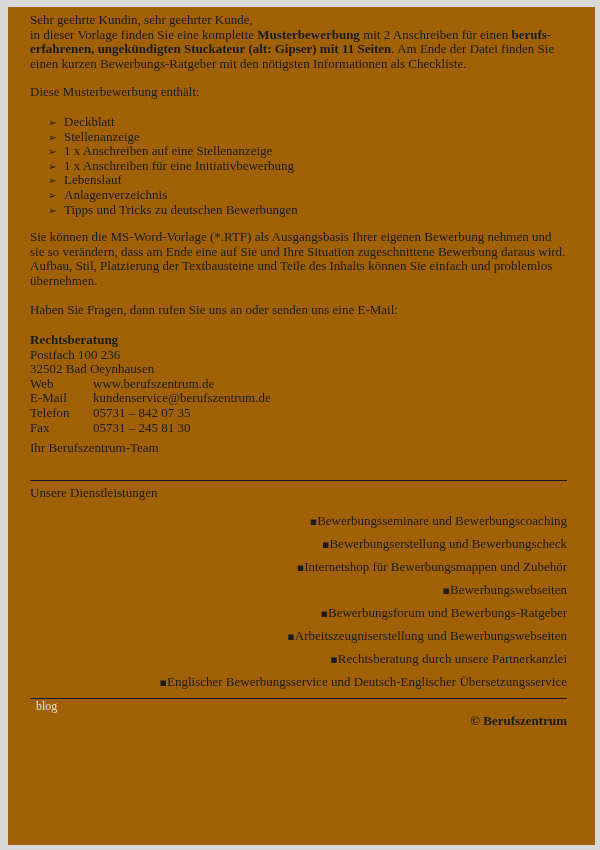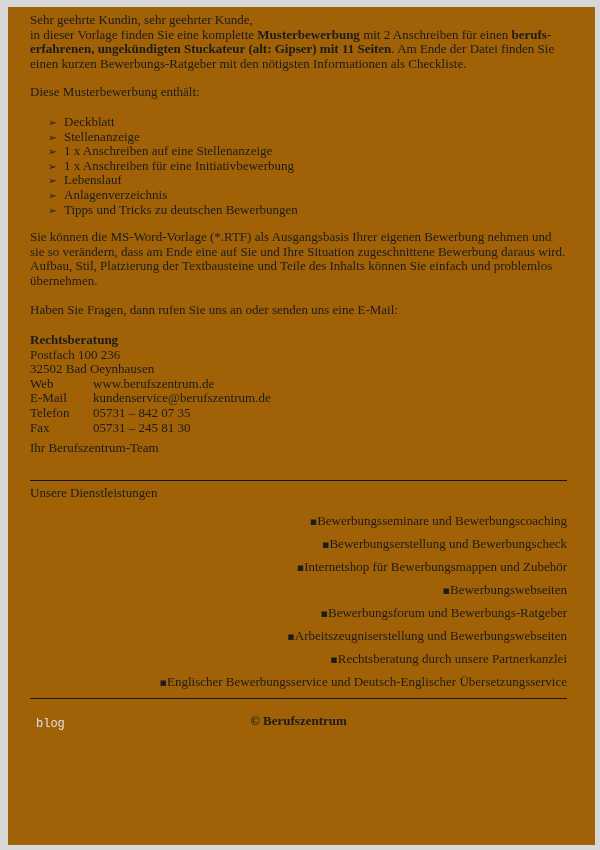--- a/index.html
+++ b/index.html
@@ -71,27 +71,26 @@
     font-size: 11px;
   }
 
   .footer-info { margin-top: 19px; }
   .footer-rule-wrap { position: relative; }
   .footer-rule-wrap hr { margin: 0; border: none; border-top: 1.5px solid #161616; }
   .watermark {
     position: absolute;
     left: 6px; top: 1px;
     color: #e3e2e0;
-    font-family: Liberation Mono, monospace;
+    font-family: Liberation Serif, serif;
     font-size: 12px;
-    margin-top: 18px;
   }
   .copyright {
     margin-top: 15px;
-    text-align: center;
+    text-align: right;
     font-weight: bold;
   }
 </style>
 </head>
 <body>
 
 <div class="page">
 
   <p class="greeting">Sehr geehrte Kundin, sehr geehrter Kunde,</p>
 

